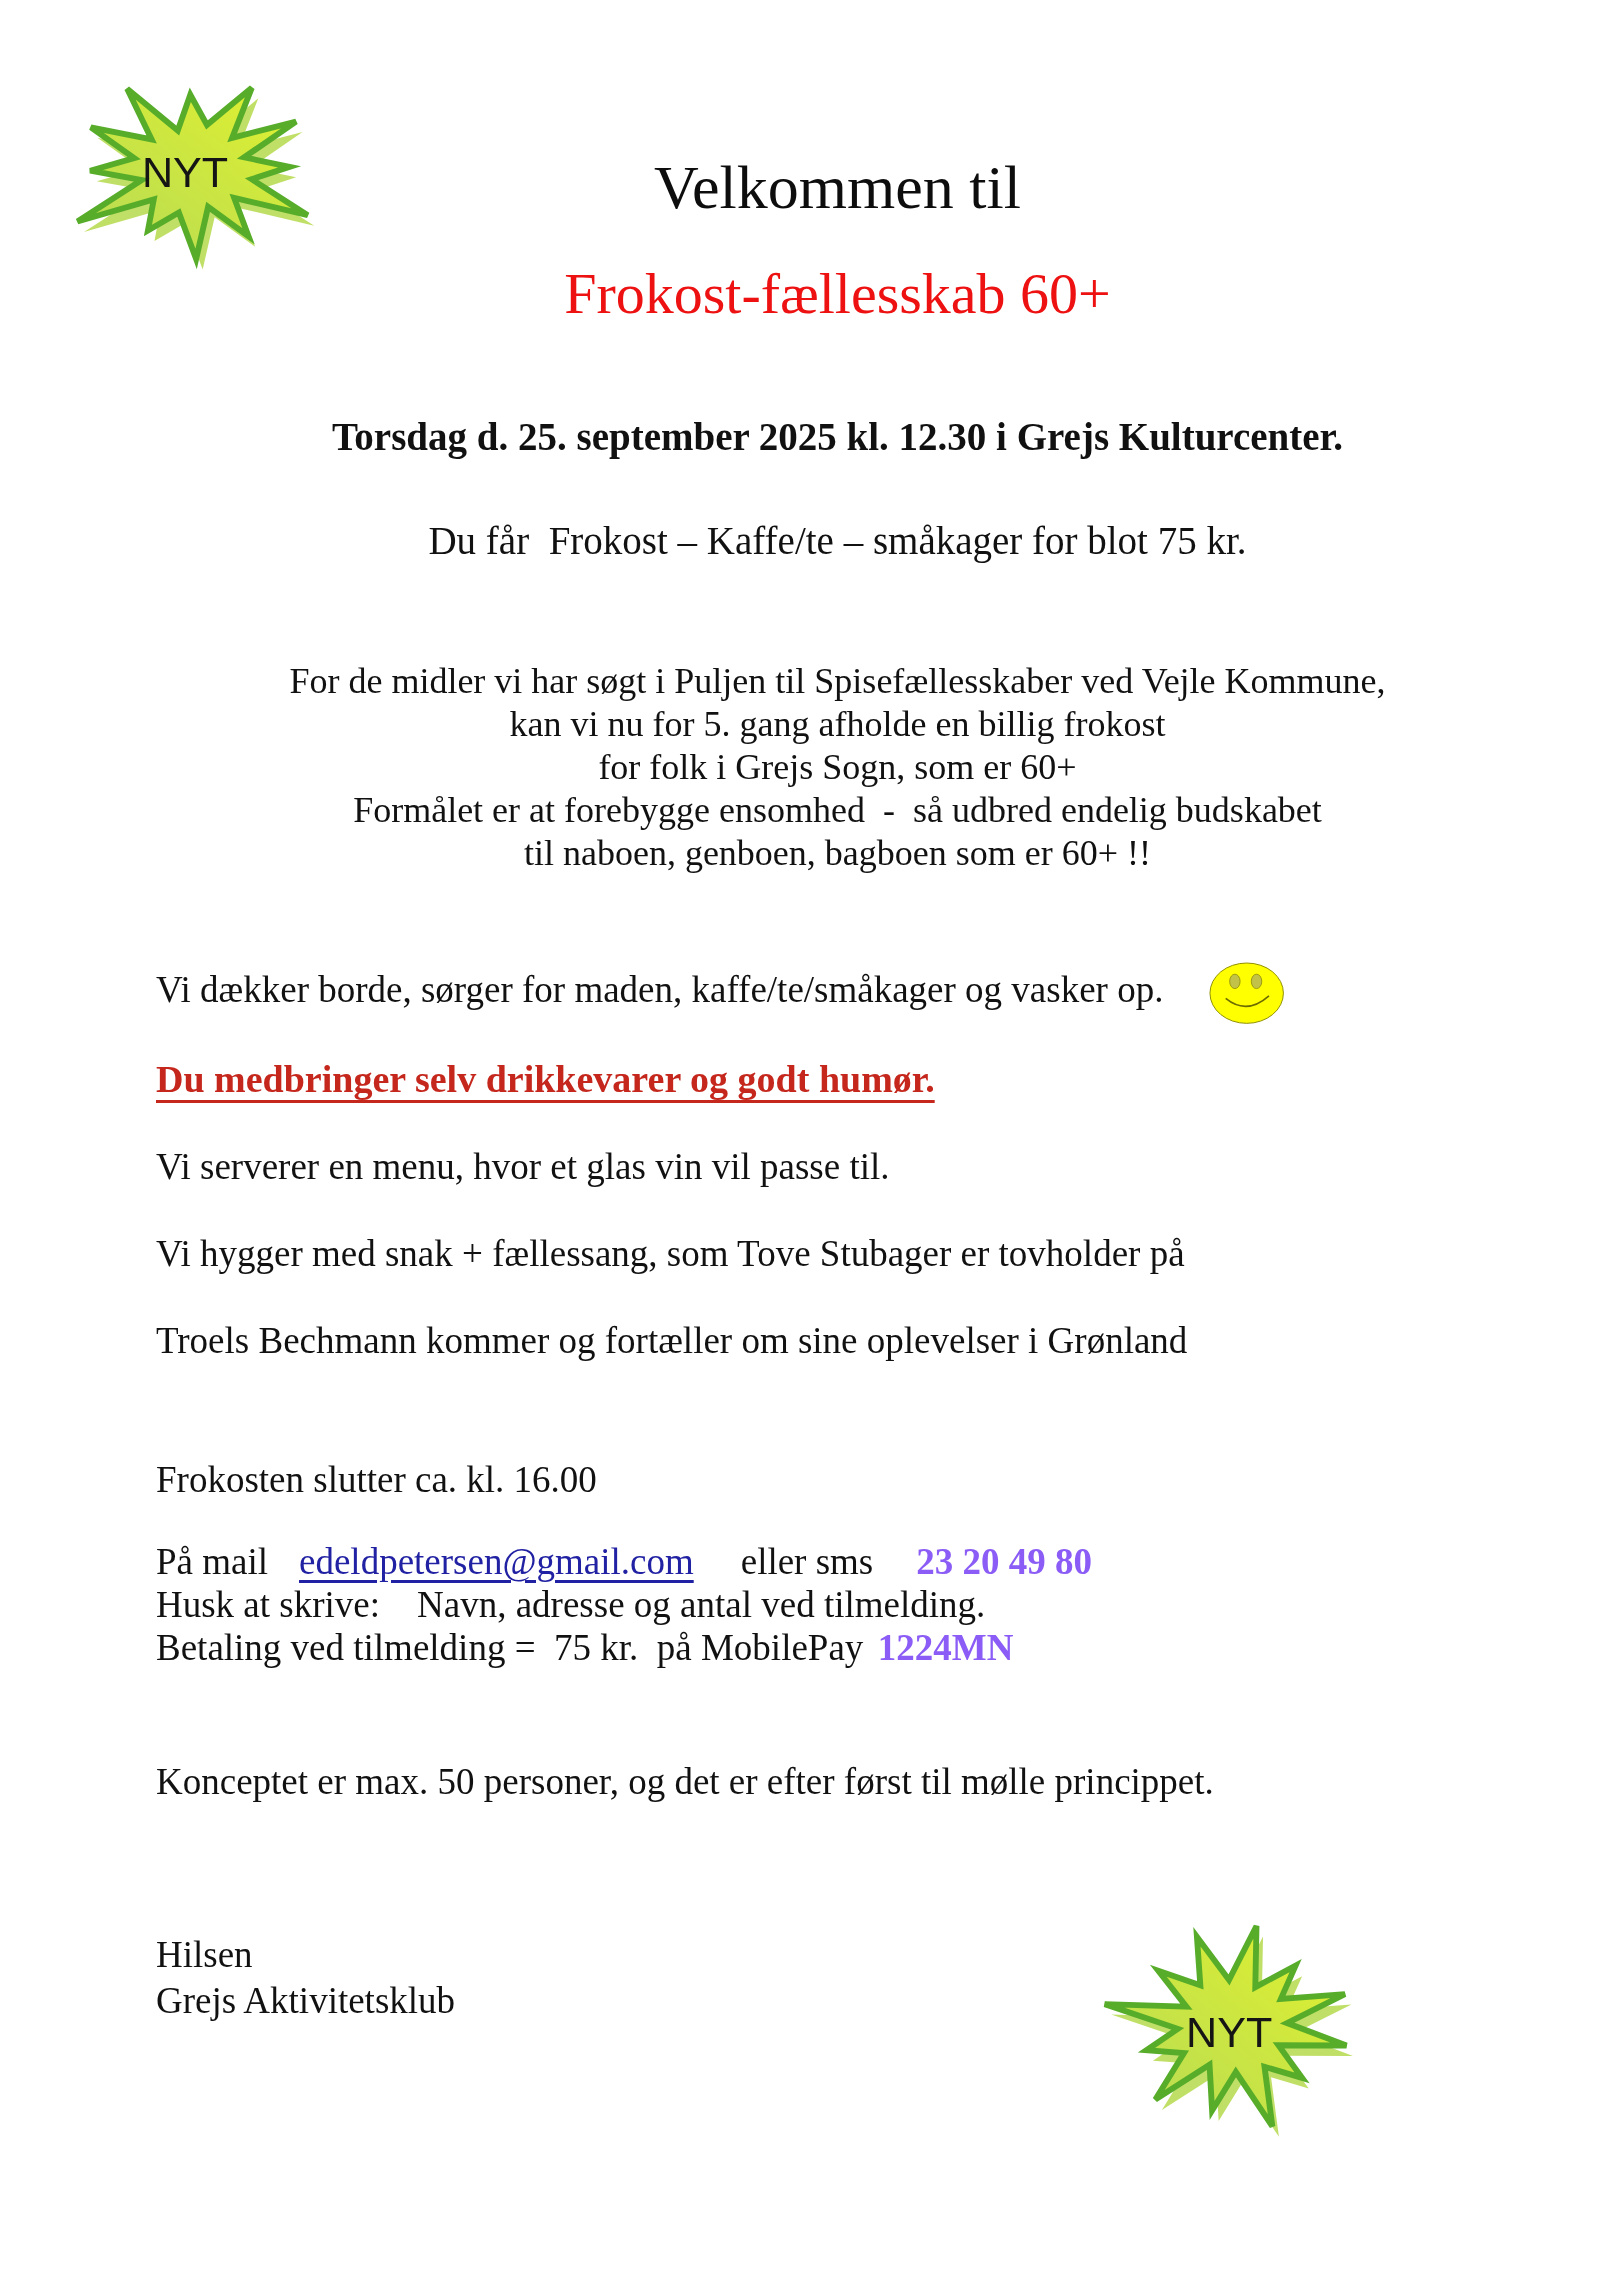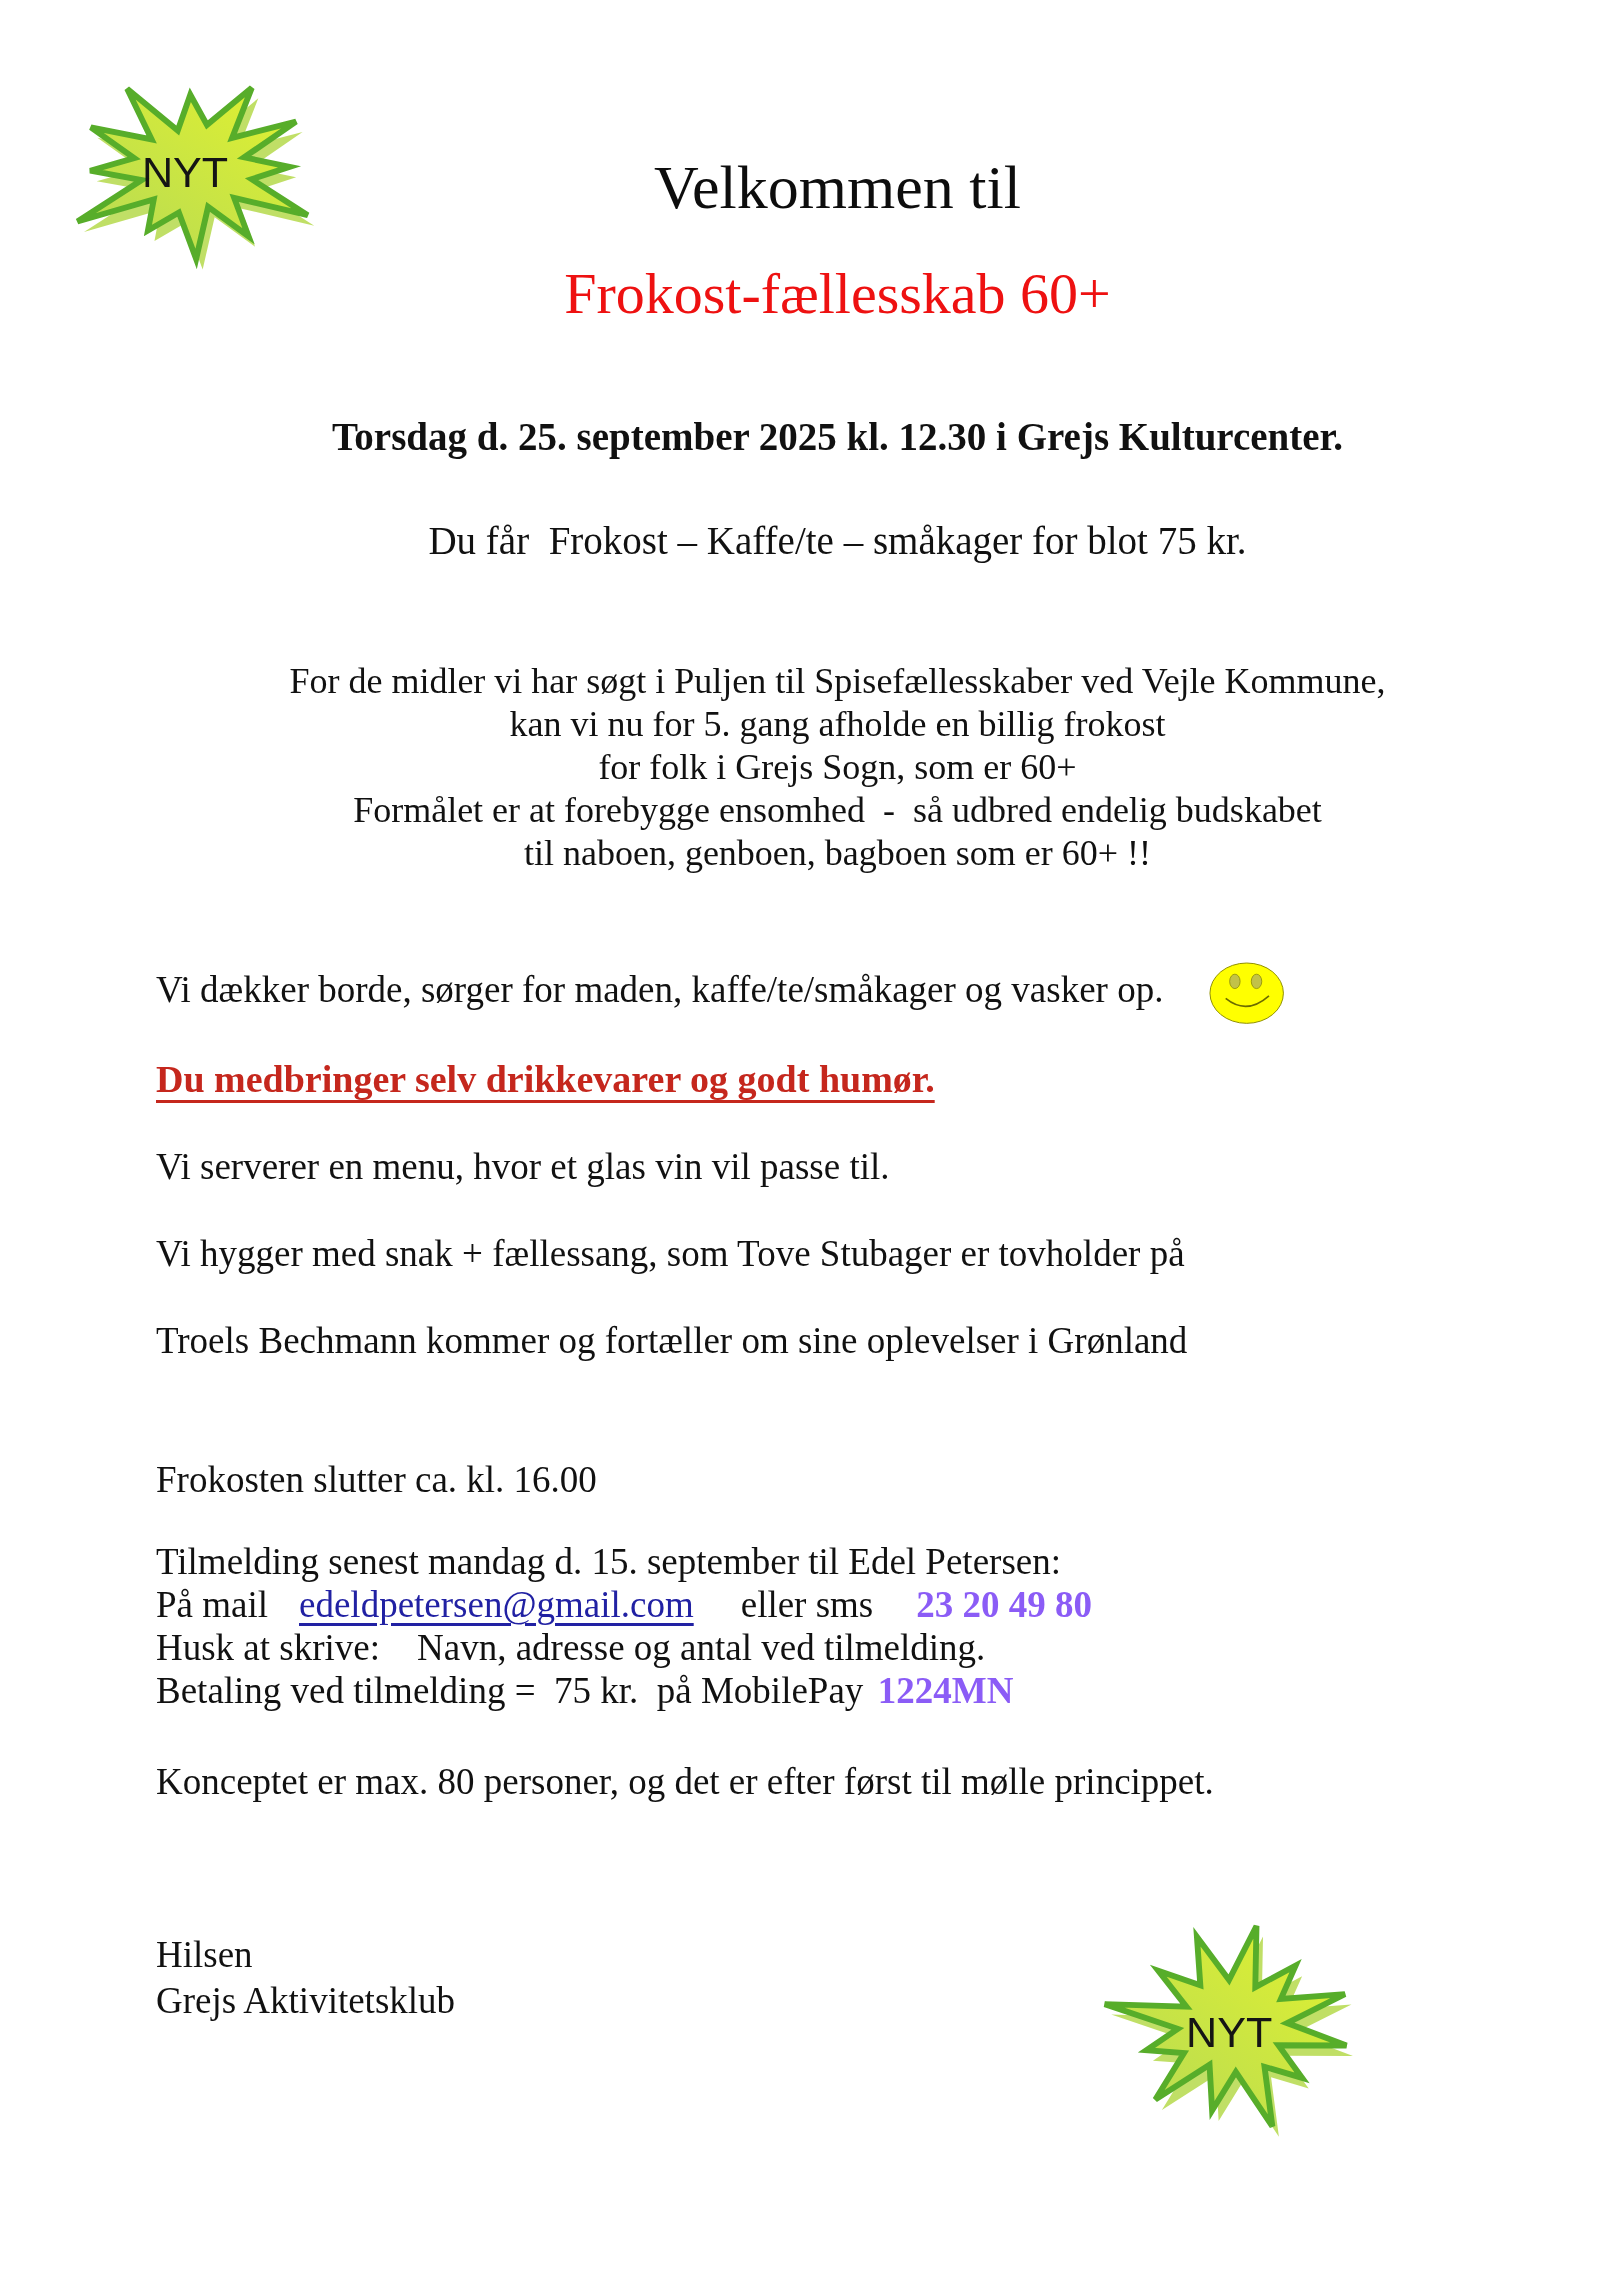--- a/index.html
+++ b/index.html
@@ -70,33 +70,32 @@
   <path d="M 27 57 Q 59 83 93 53" fill="none" stroke="#6b6b00" stroke-width="2.5"></path>
 </svg>
 
 <div class="abs body-line bring t" style="top:1057px;">Du medbringer selv drikkevarer og godt humør.</div>
 <div class="abs body-line t" style="top:1145px;">Vi serverer en menu, hvor et glas vin vil passe til.</div>
 <div class="abs body-line t" style="top:1232px;">Vi hygger med snak + fællessang, som Tove Stubager er tovholder på</div>
 <div class="abs body-line t" style="top:1319px;">Troels Bechmann kommer og fortæller om sine oplevelser i Grønland</div>
 <div class="abs body-line t" style="top:1458px;">Frokosten slutter ca. kl. 16.00</div>
 
 <div class="abs body-line signup" style="top:1540px;">
-  <div class="t">Tilmelding senest mandag d. 15. september til Edel Petersen:</div>
   <div>
     <span class="t">På mail</span><a class="mail-link gap-email t">edeldpetersen@gmail.com</a><span class="gap-sms t">eller sms</span><span class="purple gap-phone t">23 20 49 80</span>
   </div>
   <div>
     <span class="t">Husk at skrive:</span><span class="gap-husk t">Navn, adresse og antal ved tilmelding.</span>
   </div>
   <div>
     <span class="t">Betaling ved tilmelding =  75 kr.  på MobilePay</span><span class="purple gap-code t">1224MN</span>
   </div>
 </div>
 
-<div class="abs body-line t" style="top:1760px;">Konceptet er max. 80 personer, og det er efter først til mølle princippet.</div>
+<div class="abs body-line t" style="top:1760px;">Konceptet er max. 50 personer, og det er efter først til mølle princippet.</div>
 
 <div class="abs body-line sig" style="top:1932px;">
   <div class="t">Hilsen</div>
   <div class="t">Grejs Aktivitetsklub</div>
 </div>
 
 <svg class="abs" style="left:1083px;top:1890px;" width="308" height="268" viewBox="0 0 470 410">
   <defs>
     <linearGradient id="g2" x1="0" y1="1" x2="1" y2="0">
       <stop offset="0" stop-color="#b4d957"></stop>

